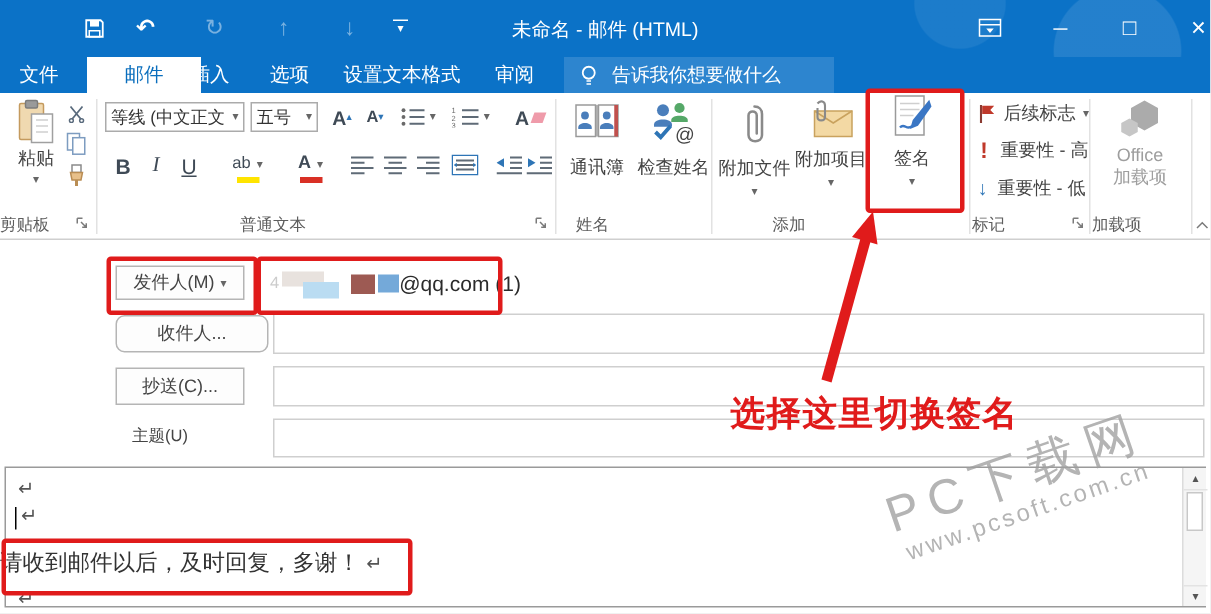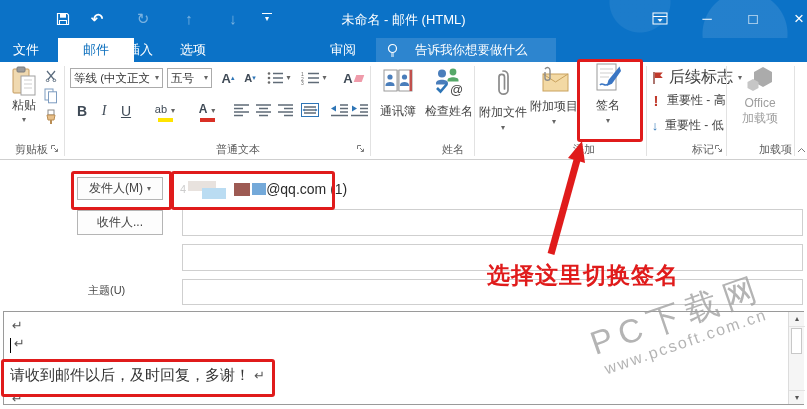--- a/index.html
+++ b/index.html
@@ -13,25 +13,25 @@
                      radial-gradient(circle at 640px 2px, rgba(255,255,255,.07) 0 30px, rgba(255,255,255,0) 31px);}
   .qat{color:#fff;font-size:15px;line-height:38px;text-align:center;width:22px;top:0;height:38px;}
   .dim{opacity:.45;}
   .wintitle{color:#fff;font-size:13px;top:11px;left:0;width:807px;text-align:center;}
   .winbtn{color:#fff;top:0;height:38px;line-height:38px;width:28px;text-align:center;font-size:13px;}
   
   .tabrow{left:0;top:38px;width:807px;height:24px;background:#0b72c7;}
   .tab{top:38px;height:24px;line-height:24px;text-align:center;color:#fff;font-size:13px;}
   .tab.active{background:#fff;color:#0a6ebd;}
   .tellme{top:38px;height:24px;line-height:24px;background:rgba(255,255,255,.14);color:#fff;
-          font-size:12.5px;display:flex;align-items:center;gap:16px;padding:0 10px;}
+          font-size:12.5px;display:flex;align-items:center;gap:9px;padding:0 10px;}
   
   .ribbon{left:0;top:62px;width:807px;height:98px;background:#fff;border-bottom:1px solid #cfcfcf;box-sizing:border-box;}
   .vsep{top:66px;height:90px;width:1px;background:#e2e2e2;}
-  .grouplabel{top:142px;font-size:11px;color:#5e5e5e;text-align:right;}
+  .grouplabel{top:142px;font-size:11px;color:#5e5e5e;text-align:left;}
   .rbtn-label{font-size:12px;color:#444;text-align:center;}
   .combo{border:1px solid #ababab;background:#fff;height:20px;box-sizing:border-box;
          font-size:11.5px;color:#333;display:flex;align-items:center;padding:0 3px;justify-content:space-between;}
   .caret{font-size:8px;color:#666;line-height:1;}
   .minibtn{display:flex;align-items:center;justify-content:center;}
   .lttr{font-size:13px;color:#3f4a56;}
   .bar{display:block;height:4px;width:15px;margin-top:1px;}
   .ic-lines{stroke:#5f6b77;stroke-width:1.4;}
   .graybtn{color:#9e9e9e;}
   
@@ -83,20 +83,21 @@
     <div class="abs winbtn" style="left:693px;">─</div>
     <div class="abs winbtn" style="left:739px;font-size:15px;">□</div>
     <div class="abs winbtn" style="left:785px;font-size:17px;">×</div>
   </div>
 
   <div class="abs tabrow"></div>
   <div class="abs tab" style="left:0;width:52px;">文件</div>
   <div class="abs tab active" style="left:58px;width:76px;">邮件</div>
   <div class="abs tab" style="left:116px;width:48px;">插入</div>
   <div class="abs tab" style="left:168px;width:50px;">选项</div>
+  <div class="abs tab" style="left:222px;width:92px;">设置文本格式</div>
   <div class="abs tab" style="left:318px;width:50px;">审阅</div>
   <div class="abs tellme" style="left:376px;width:160px;">
     <span>
       <svg width="13" height="15" viewBox="0 0 13 15">
         <circle cx="6.5" cy="5.5" r="4" fill="none" stroke="#fff" stroke-width="1.2"></circle>
         <path d="M5 11h3M5 13h3" stroke="#fff"></path>
       </svg>
     </span>
     <span>告诉我你想要做什么</span>
   </div>
@@ -305,21 +306,21 @@
     <div class="caret" style="margin-top:3px;">▾</div>
   </div>
   <div class="abs grouplabel" style="left:515px;width:80px;">添加</div>
   <div class="abs vsep" style="left:646px;"></div>
 
   <div class="abs" style="left:652px;top:67px;display:flex;align-items:center;gap:5px;">
     <svg width="12" height="14" viewBox="0 0 12 14">
       <path d="M2 1v12" stroke="#8a3b32" stroke-width="1.4"></path>
       <path d="M2.8 1.5h8l-2.6 2.8 2.6 2.7h-8z" fill="#c0392b"></path>
     </svg>
-    <span style="font-size:16px;color:#444;">后续标志</span>
+    <span style="font-size:12px;color:#444;">后续标志</span>
     <span class="caret">▾</span>
   </div>
   <div class="abs" style="left:652px;top:92px;display:flex;align-items:center;gap:7px;">
     <span style="color:#c0392b;font-weight:bold;font-size:15px;width:8px;text-align:center;">!</span>
     <span style="font-size:12px;color:#444;">重要性 - 高</span>
   </div>
   <div class="abs" style="left:650px;top:117px;display:flex;align-items:center;gap:5px;">
     <span style="color:#2e75b6;font-weight:bold;font-size:13px;width:10px;text-align:center;">↓</span>
     <span style="font-size:12px;color:#444;">重要性 - 低</span>
   </div>
@@ -356,35 +357,38 @@
   </div>
   <div class="abs" style="left:180px;top:180px;height:18px;display:flex;align-items:center;font-size:14px;color:#2b2b2b;">
     <span style="color:#cccccc;font-size:11px;">4</span>
     <span class="mz" style="width:28px;height:10px;background:#e8e2de;transform:translateY(-3px);margin-left:2px;"></span>
     <span class="mz" style="width:24px;height:11px;background:#badcf2;transform:translateY(4px);margin-left:-14px;"></span>
     <span class="mz" style="width:16px;height:13px;background:#9d5a53;margin-left:8px;"></span>
     <span class="mz" style="width:14px;height:12px;background:#74a9d9;margin-left:2px;"></span>
     <span>@qq.com (1)</span>
   </div>
 
-  <div class="abs fieldbtn" style="left:77px;top:210px;width:86px;height:25px;">
+  <div class="abs fieldbtn" style="left:77px;top:210px;width:102px;height:25px;border-radius:6px;">
     <span>收件人...</span>
   </div>
   <input class="abs forminput" style="left: 182px; top: 209px; width: 621px; height: 27px;">
 
+  <div class="abs fieldbtn" style="left:77px;top:245px;width:86px;height:25px;">
+    <span>抄送(C)...</span>
+  </div>
   <input class="abs forminput" style="left: 182px; top: 244px; width: 621px; height: 27px;">
 
   <div class="abs" style="left:88px;top:283px;font-size:11px;color:#444;">主题(U)</div>
   <input class="abs forminput" style="left: 182px; top: 279px; width: 621px; height: 26px;">
 
   <div class="abs mailbody"></div>
   <div class="abs pilcrow" style="left:12px;top:318px;">↵</div>
   <div class="abs" style="left:10px;top:338px;width:1px;height:15px;background:#000;"></div>
   <div class="abs pilcrow" style="left:14px;top:336px;">↵</div>
-  <div class="abs" style="left:10px;top:366px;font-size:15px;color:#333;">
+  <div class="abs" style="left:0;top:366px;font-size:15px;color:#333;">
     <span>请收到邮件以后，及时回复，多谢！</span>
     <span class="pilcrow">↵</span>
   </div>
   <div class="abs pilcrow" style="left:12px;top:391px;">↵</div>
 
   <div class="abs sbar">
     <div class="sarrow" style="border-bottom:1px solid #e3e3e3;">▴</div>
     <div class="abs thumb"></div>
     <div class="abs sarrow" style="left:0;top:78px;border-top:1px solid #e3e3e3;">▾</div>
   </div>

